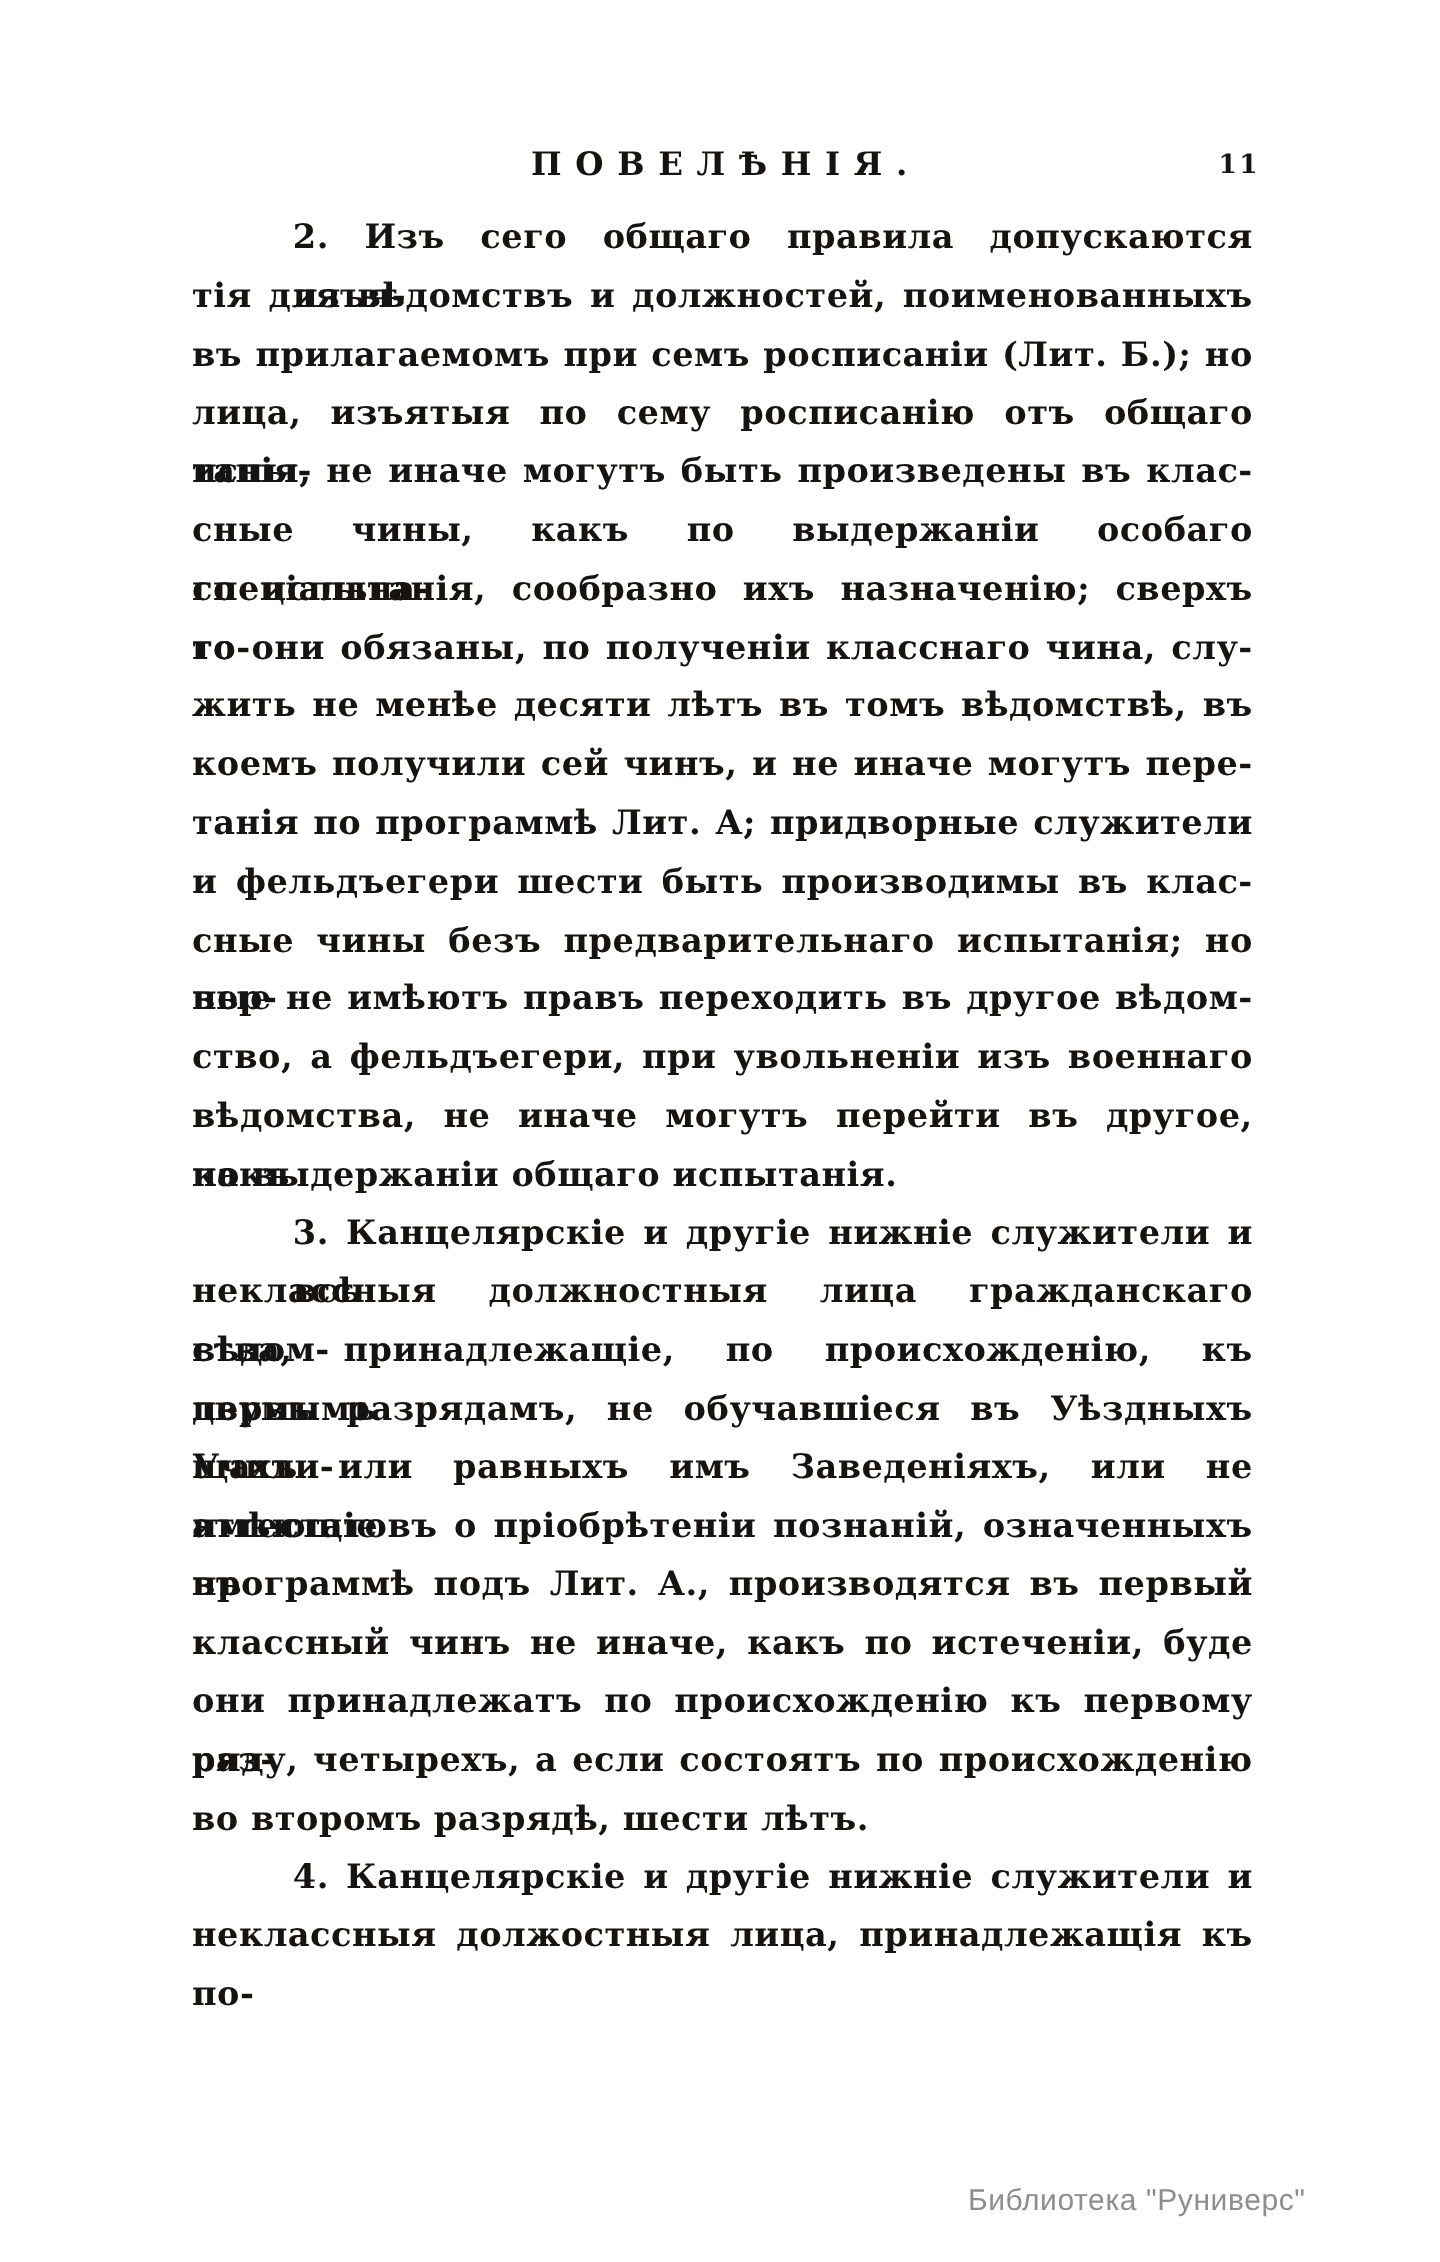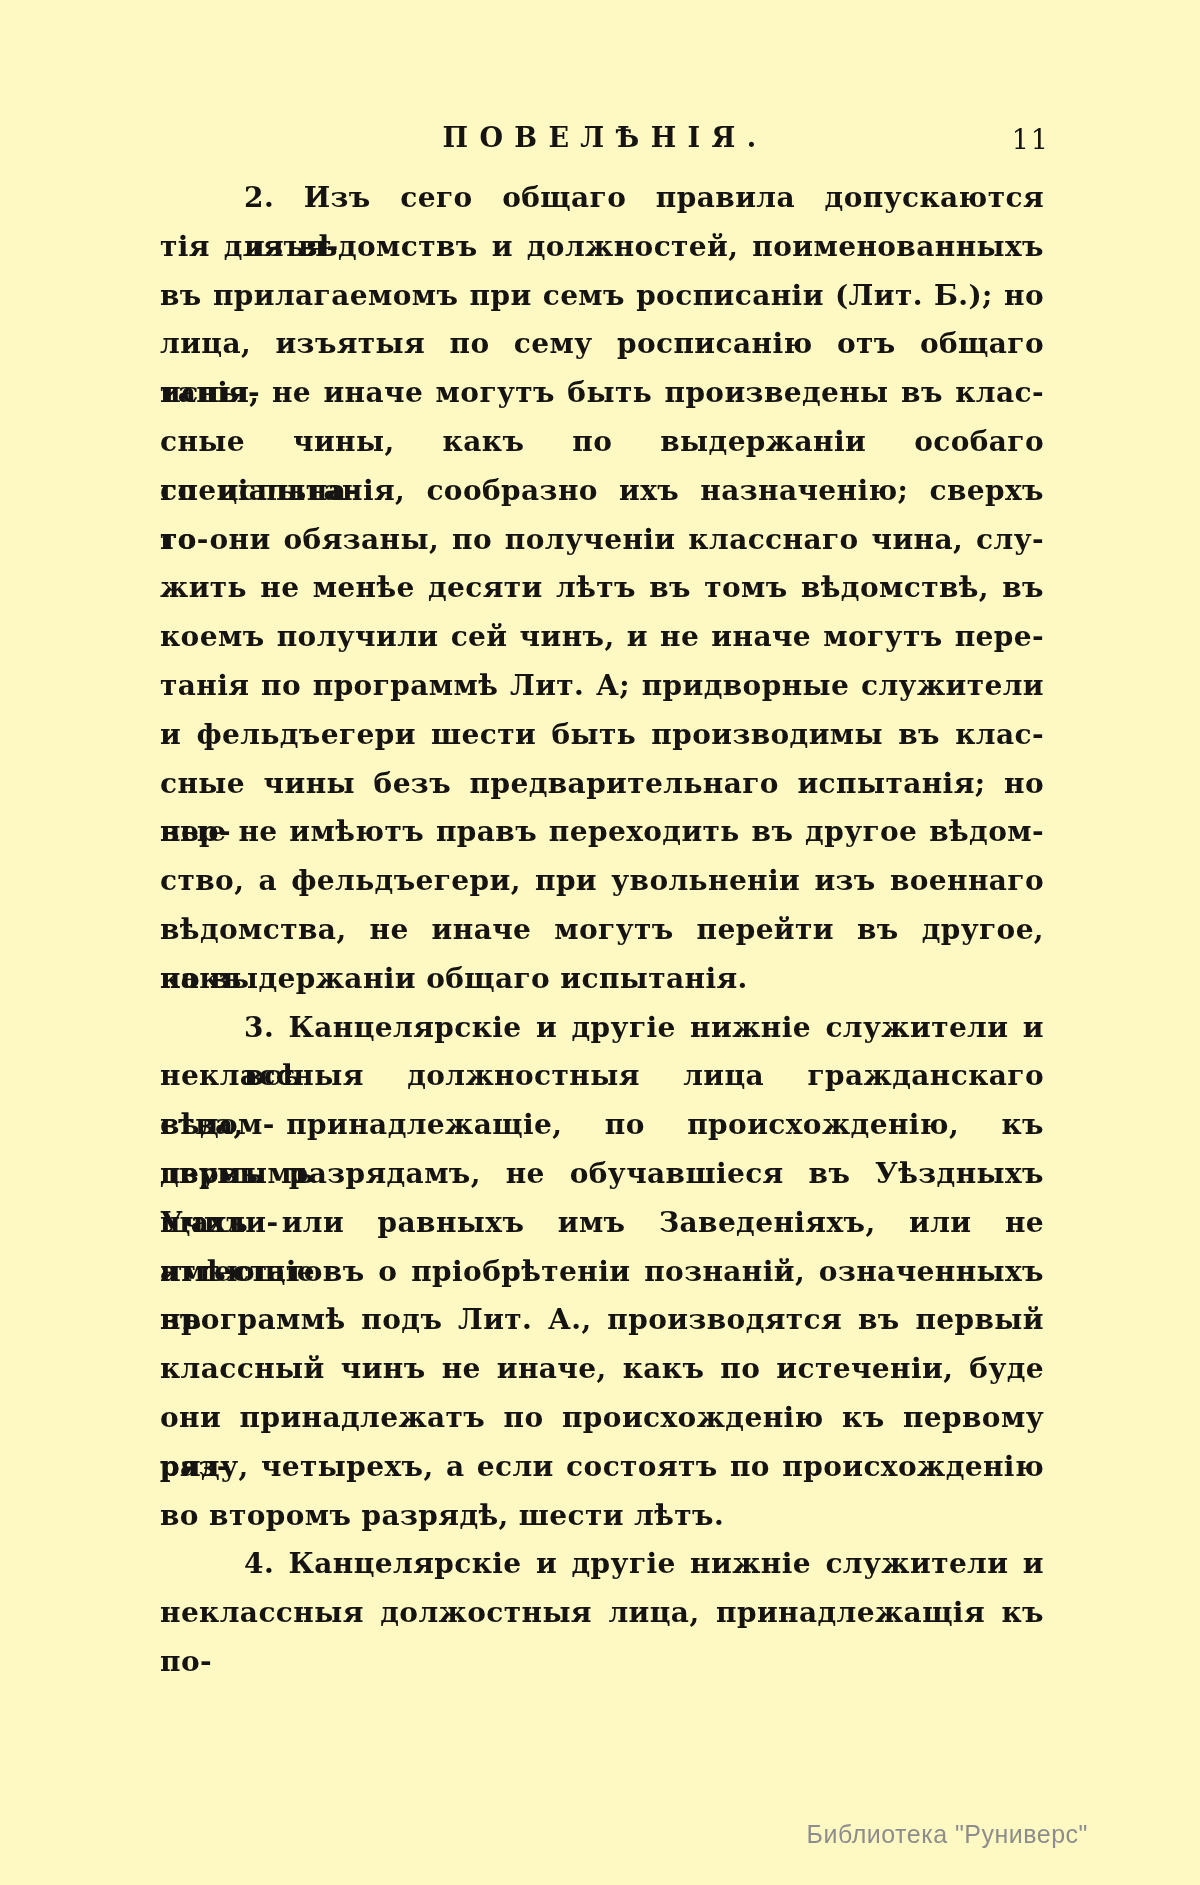--- a/index.html
+++ b/index.html
@@ -5,21 +5,21 @@
   html, body {
     margin: 0;
     padding: 0;
     background: #e8e8e6;
   }
   .page {
     position: relative;
     width: 1200px;
     height: 1885px;
     margin: 0 auto;
-    background: #fef9c3;
+    background: #ffffff;
     overflow: hidden;
     font-family: "DejaVu Serif", "Liberation Serif", serif;
     color: #151413;
   }
   
   .pagehead {
     position: absolute;
     left: 160px;
     top: 122px;
     width: 890px;
@@ -33,22 +33,22 @@
     text-align: center;
     font-size: 27px;
     font-weight: 700;
     letter-spacing: 0.42em;
     white-space: nowrap;
   }
   .head-num {
     position: absolute;
     right: 0;
     top: 2px;
-    font-size: 27px;
-    font-weight: 400;
+    font-size: 22px;
+    font-weight: 700;
     letter-spacing: 2px;
   }
   
   .bodytext {
     position: absolute;
     left: 160px;
     top: 174px;
     width: 884px;
   }
   .line {

